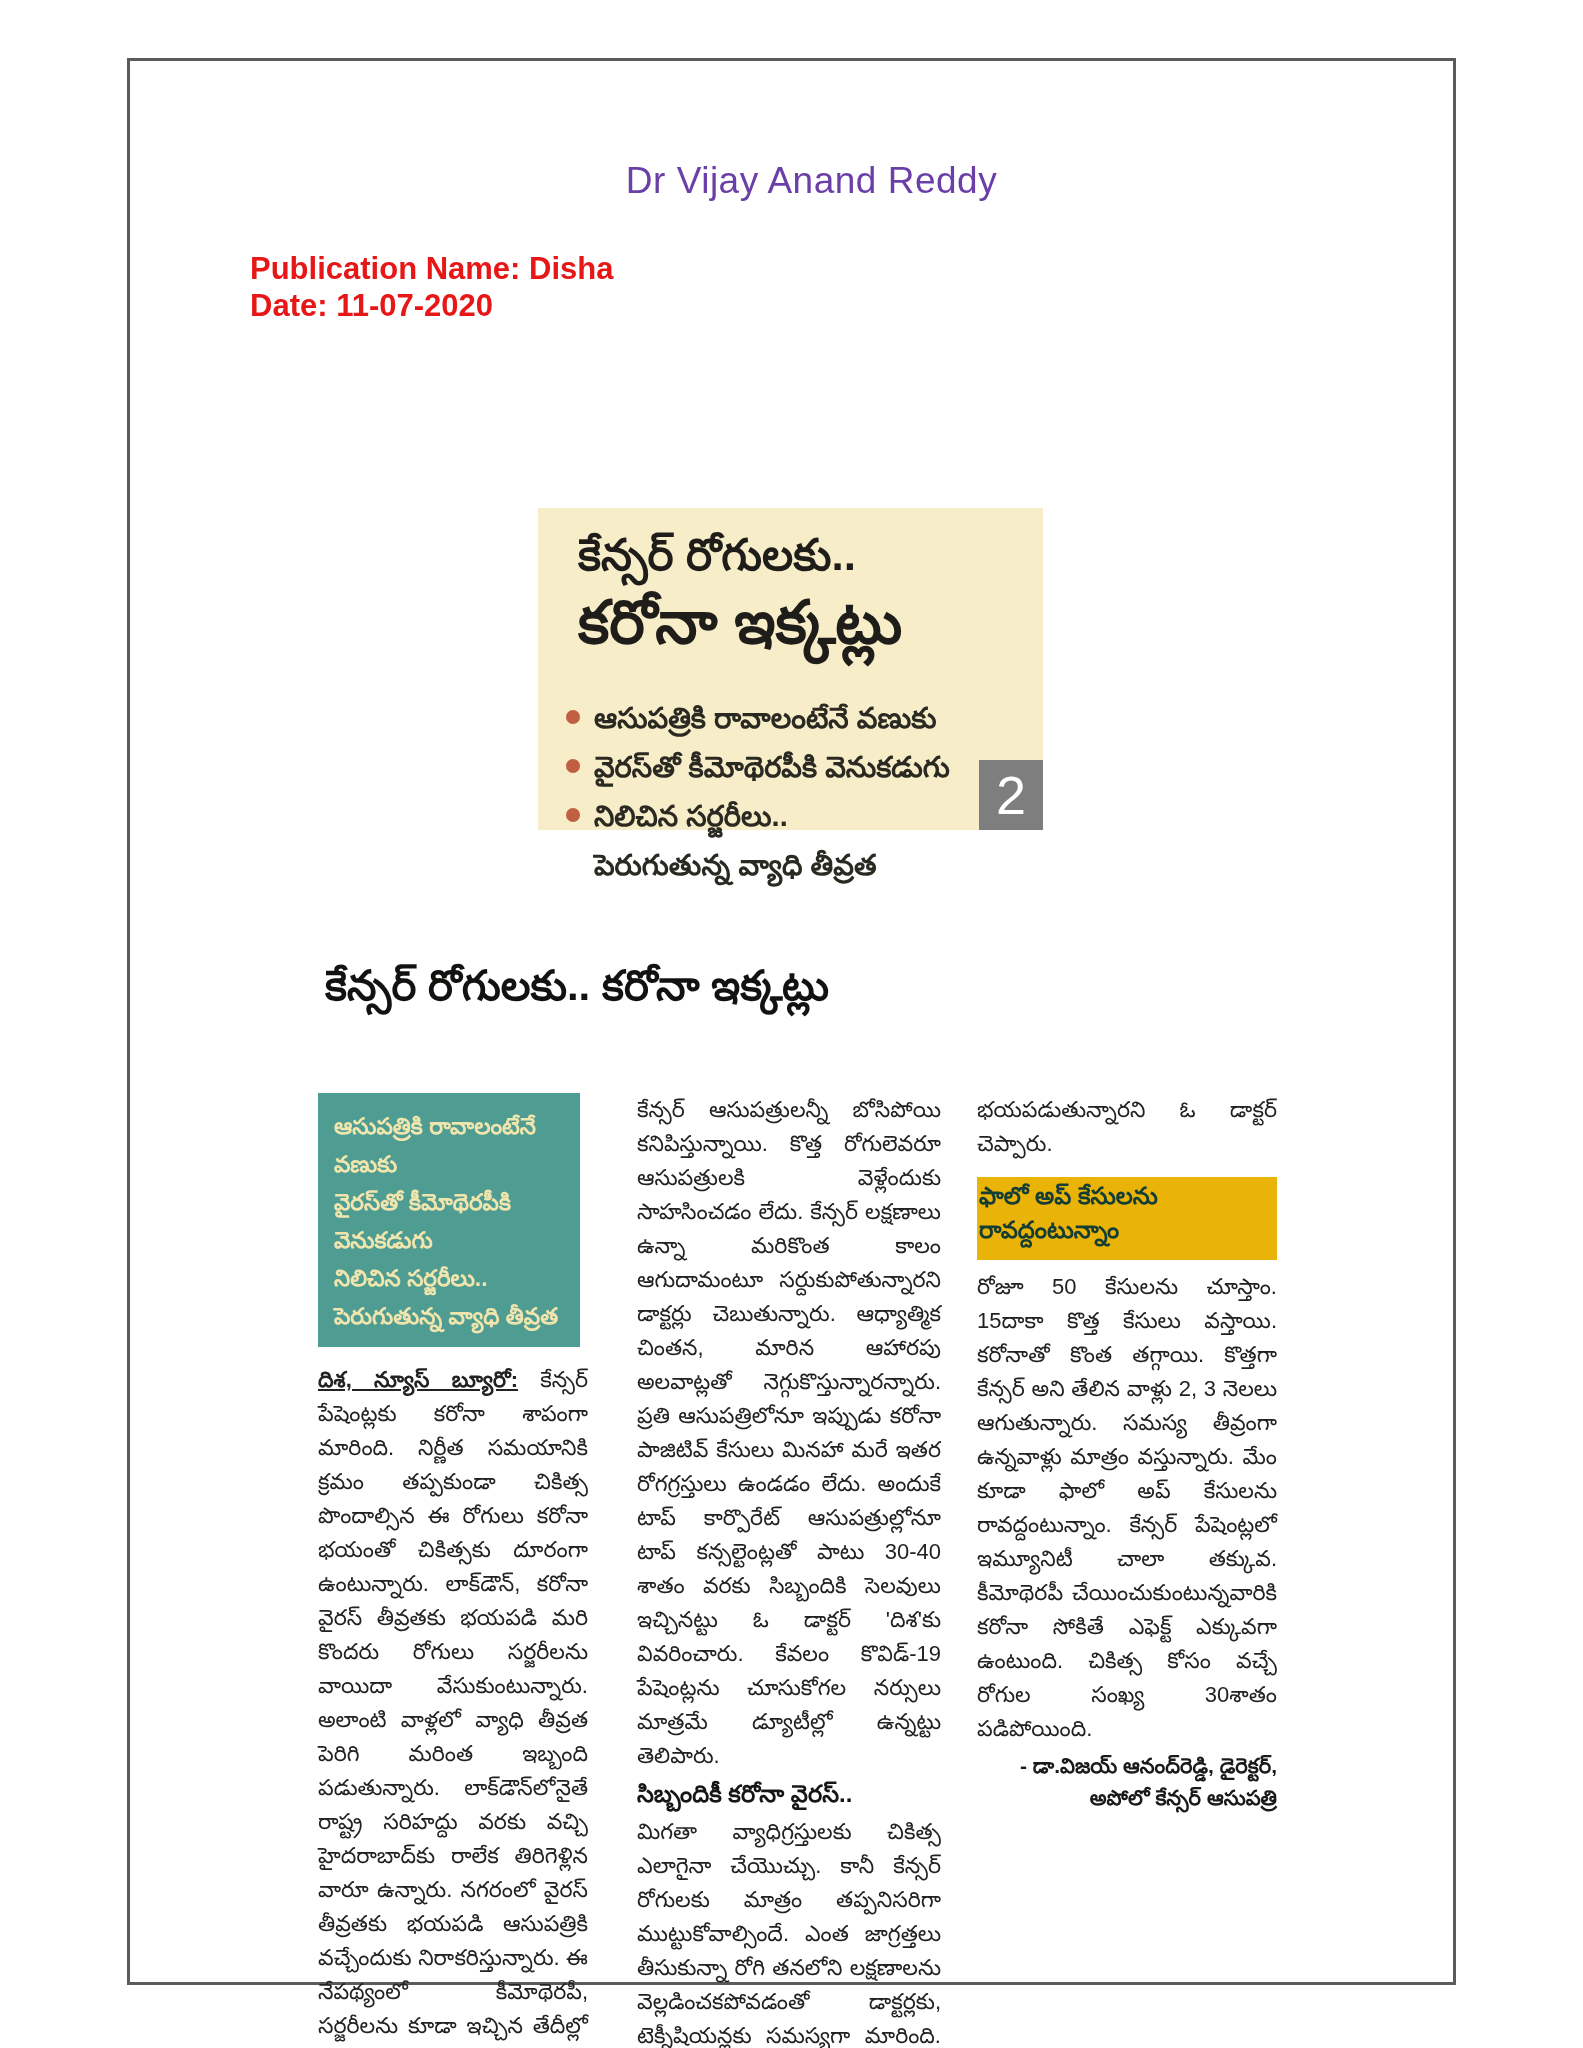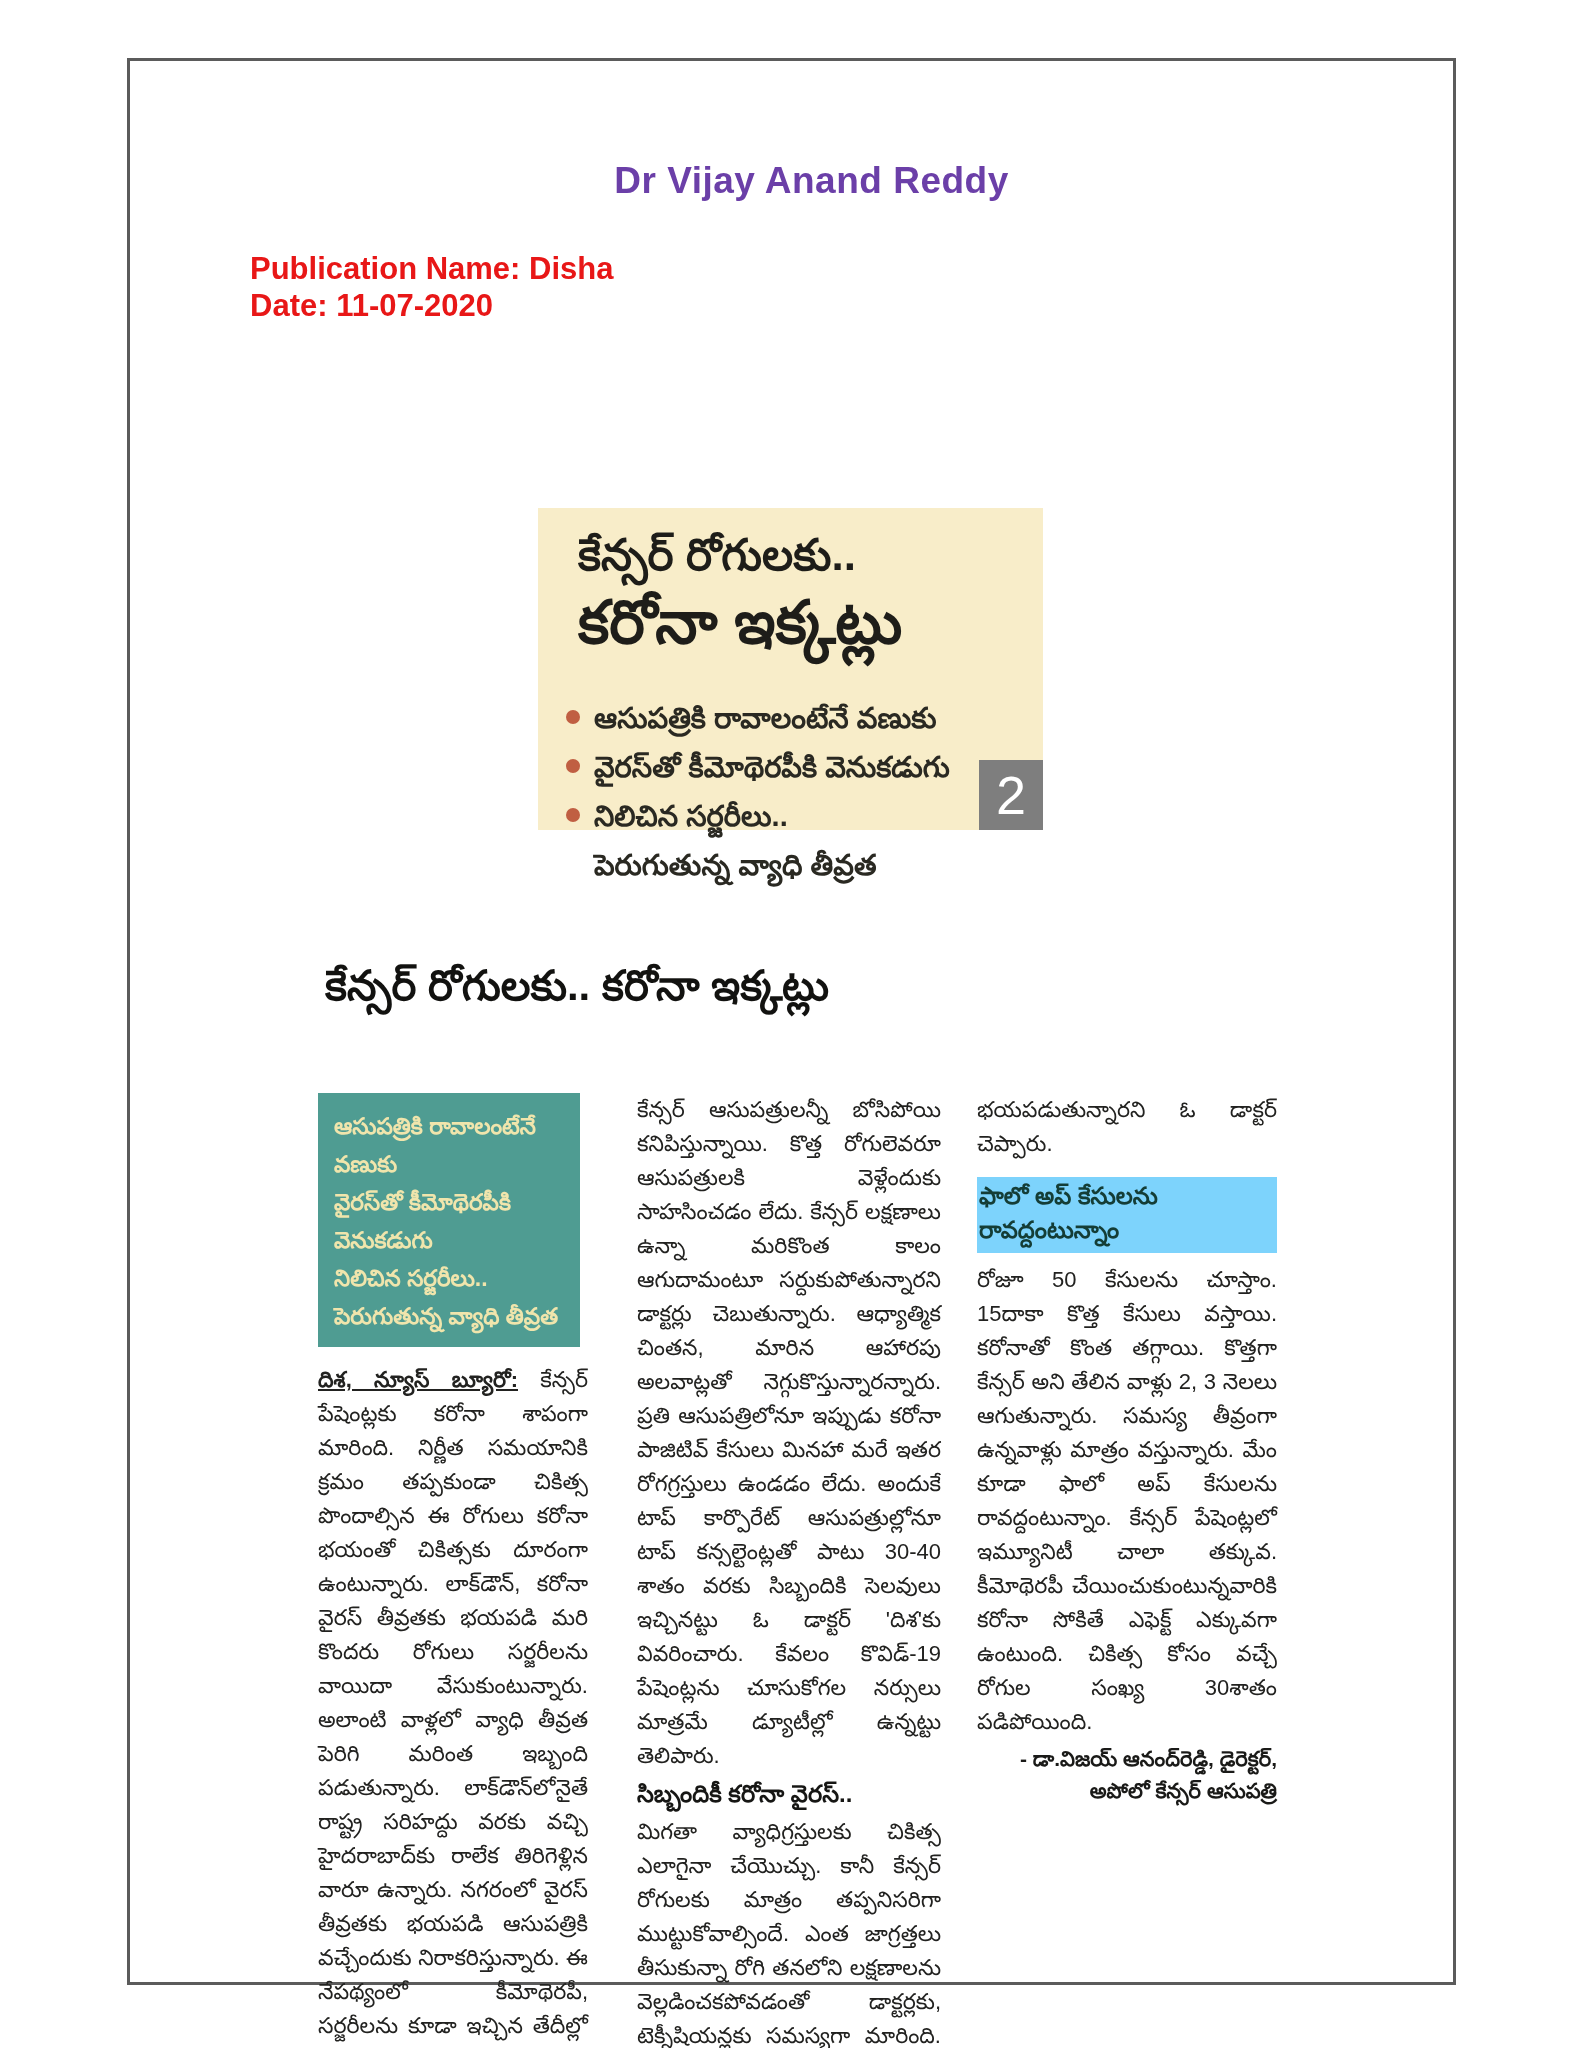--- a/index.html
+++ b/index.html
@@ -18,21 +18,21 @@
     width: 1329px; height: 1927px;
     border: 3px solid #5b5b5b;
     background: #ffffff;
   }
   .doc-title {
     position: absolute;
     left: 127px; top: 160px;
     width: 1329px;
     text-align: center;
     font-size: 37px;
-    font-weight: bold;
+    font-weight: normal;
     color: #6b3fa8;
     letter-spacing: 0.5px;
     padding-left: 40px;
   }
   .pub-block {
     position: absolute;
     left: 250px; top: 250px;
     font-size: 31px;
     font-weight: bold;
     color: #e81717;
@@ -129,24 +129,24 @@
   }
   .lead-label { font-weight: bold; text-decoration: underline; }
   .col-subhead {
     font-weight: bold;
     font-size: 24px;
     color: #161614;
     text-align: left;
     margin: 4px 0 4px 0;
   }
   .col-subhead.highlight {
-    background: #7dd3fc;
+    background: #eab308;
     color: #143d36;
     display: inline-block;
-    padding: 2px 6px 6px 2px;
+    padding: 2px 6px 13px 2px;
     margin: 14px 0 10px 0;
   }
   .byline {
     text-align: right;
     font-weight: bold;
     font-size: 21px;
     line-height: 32px;
     color: #1a1a18;
     margin-top: 4px;
   }

